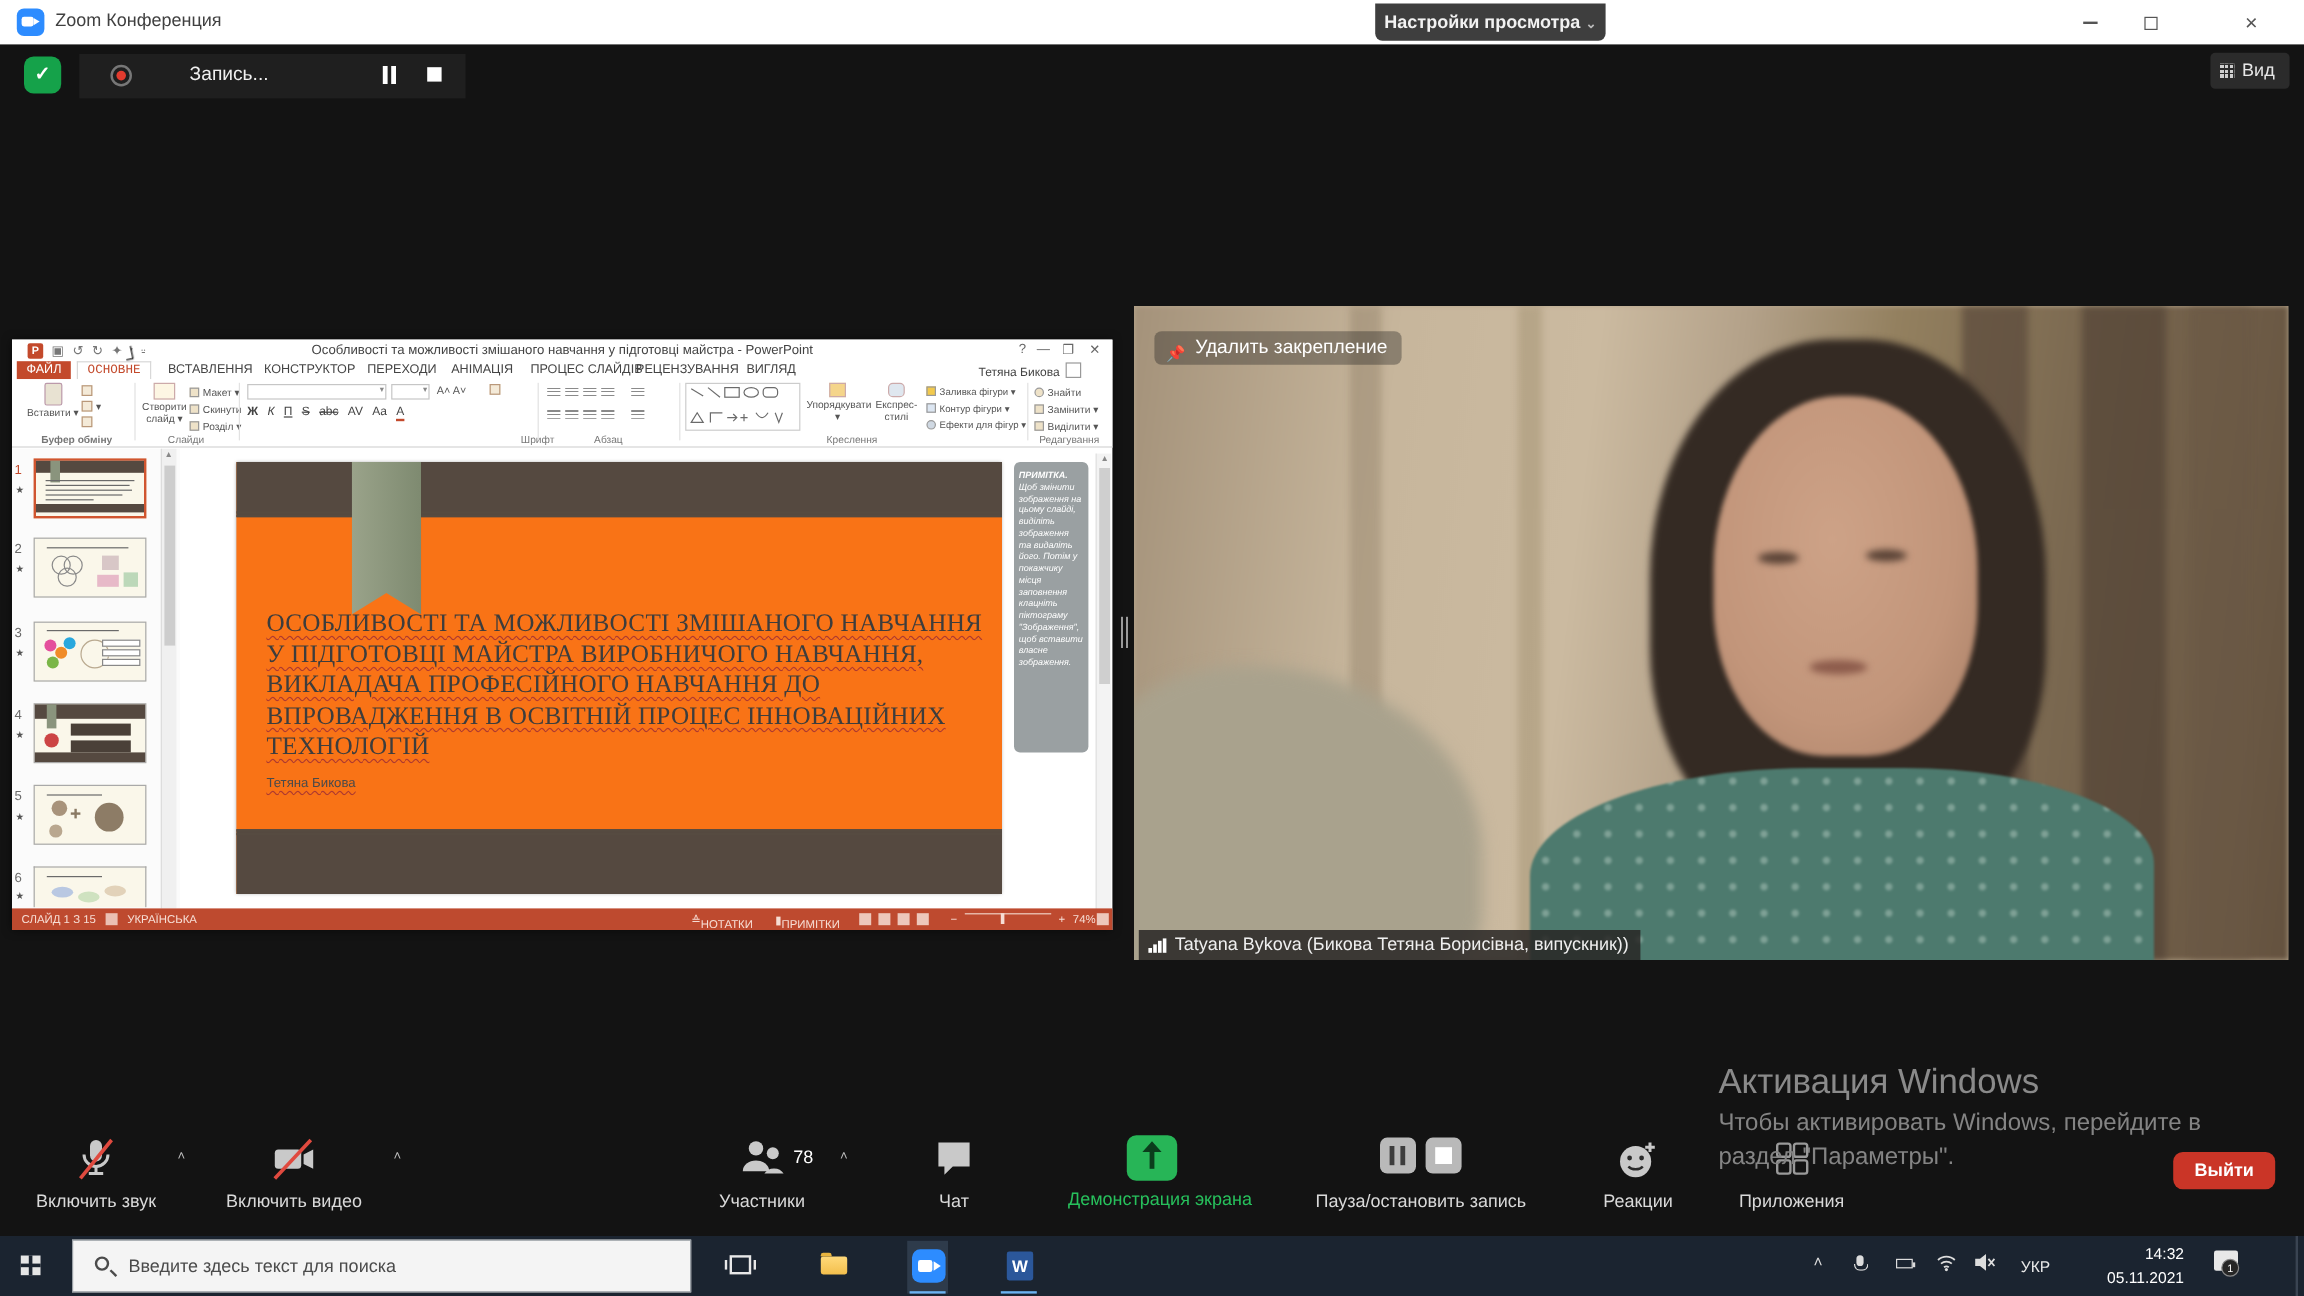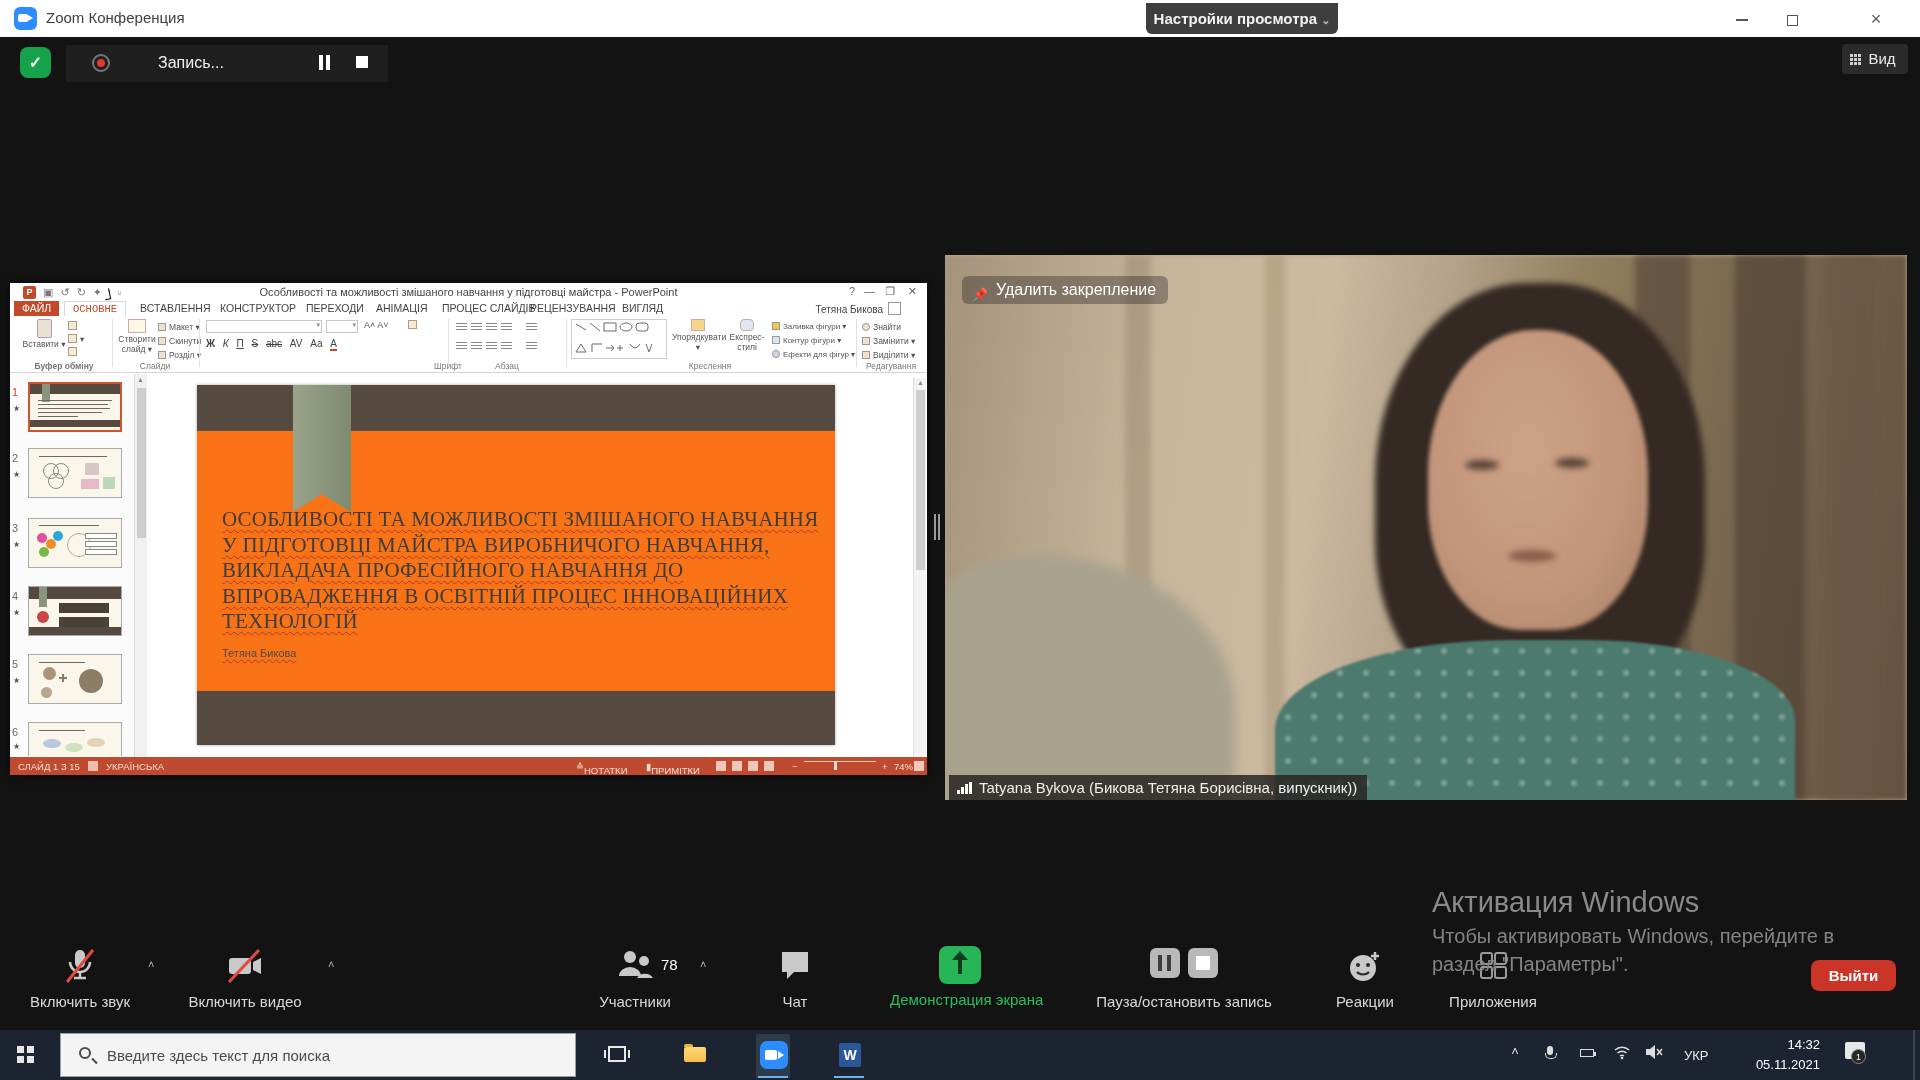--- a/index.html
+++ b/index.html
@@ -392,20 +392,21 @@
       </div>
   </div>
 
   <div class="slide">
     <div class="band-top"></div>
     <div class="band-bot"></div>
     <div class="bookmark"></div>
     <div class="slide-title">ОСОБЛИВОСТІ ТА МОЖЛИВОСТІ ЗМІШАНОГО НАВЧАННЯ У ПІДГОТОВЦІ МАЙСТРА ВИРОБНИЧОГО НАВЧАННЯ, ВИКЛАДАЧА ПРОФЕСІЙНОГО НАВЧАННЯ ДО ВПРОВАДЖЕННЯ В ОСВІТНІЙ ПРОЦЕС ІННОВАЦІЙНИХ ТЕХНОЛОГІЙ</div>
     <div class="slide-author">Тетяна  Бикова</div>
   </div>
+  <div class="notebox"><b>ПРИМІТКА.</b><span>Щоб змінити зображення на цьому слайді, виділіть зображення та видаліть його. Потім у покажчику місця заповнення клацніть піктограму "Зображення", щоб вставити власне зображення.</span></div>
   <div class="vscroll">
       <span style="position:absolute; left:3px; top:1px;">▲</span>
       <span class="th"></span>
     </div>
 
   <div class="statusbar">
     <span style="left:8px;">СЛАЙД 1 З 15</span>
     <span class="sb-ic" style="left:78px; background:#f6ddd4; opacity:.8;"></span>
     <span style="left:96px;">УКРАЇНСЬКА</span>
     <span style="left:566px;">≙ <span>НОТАТКИ</span></span>

